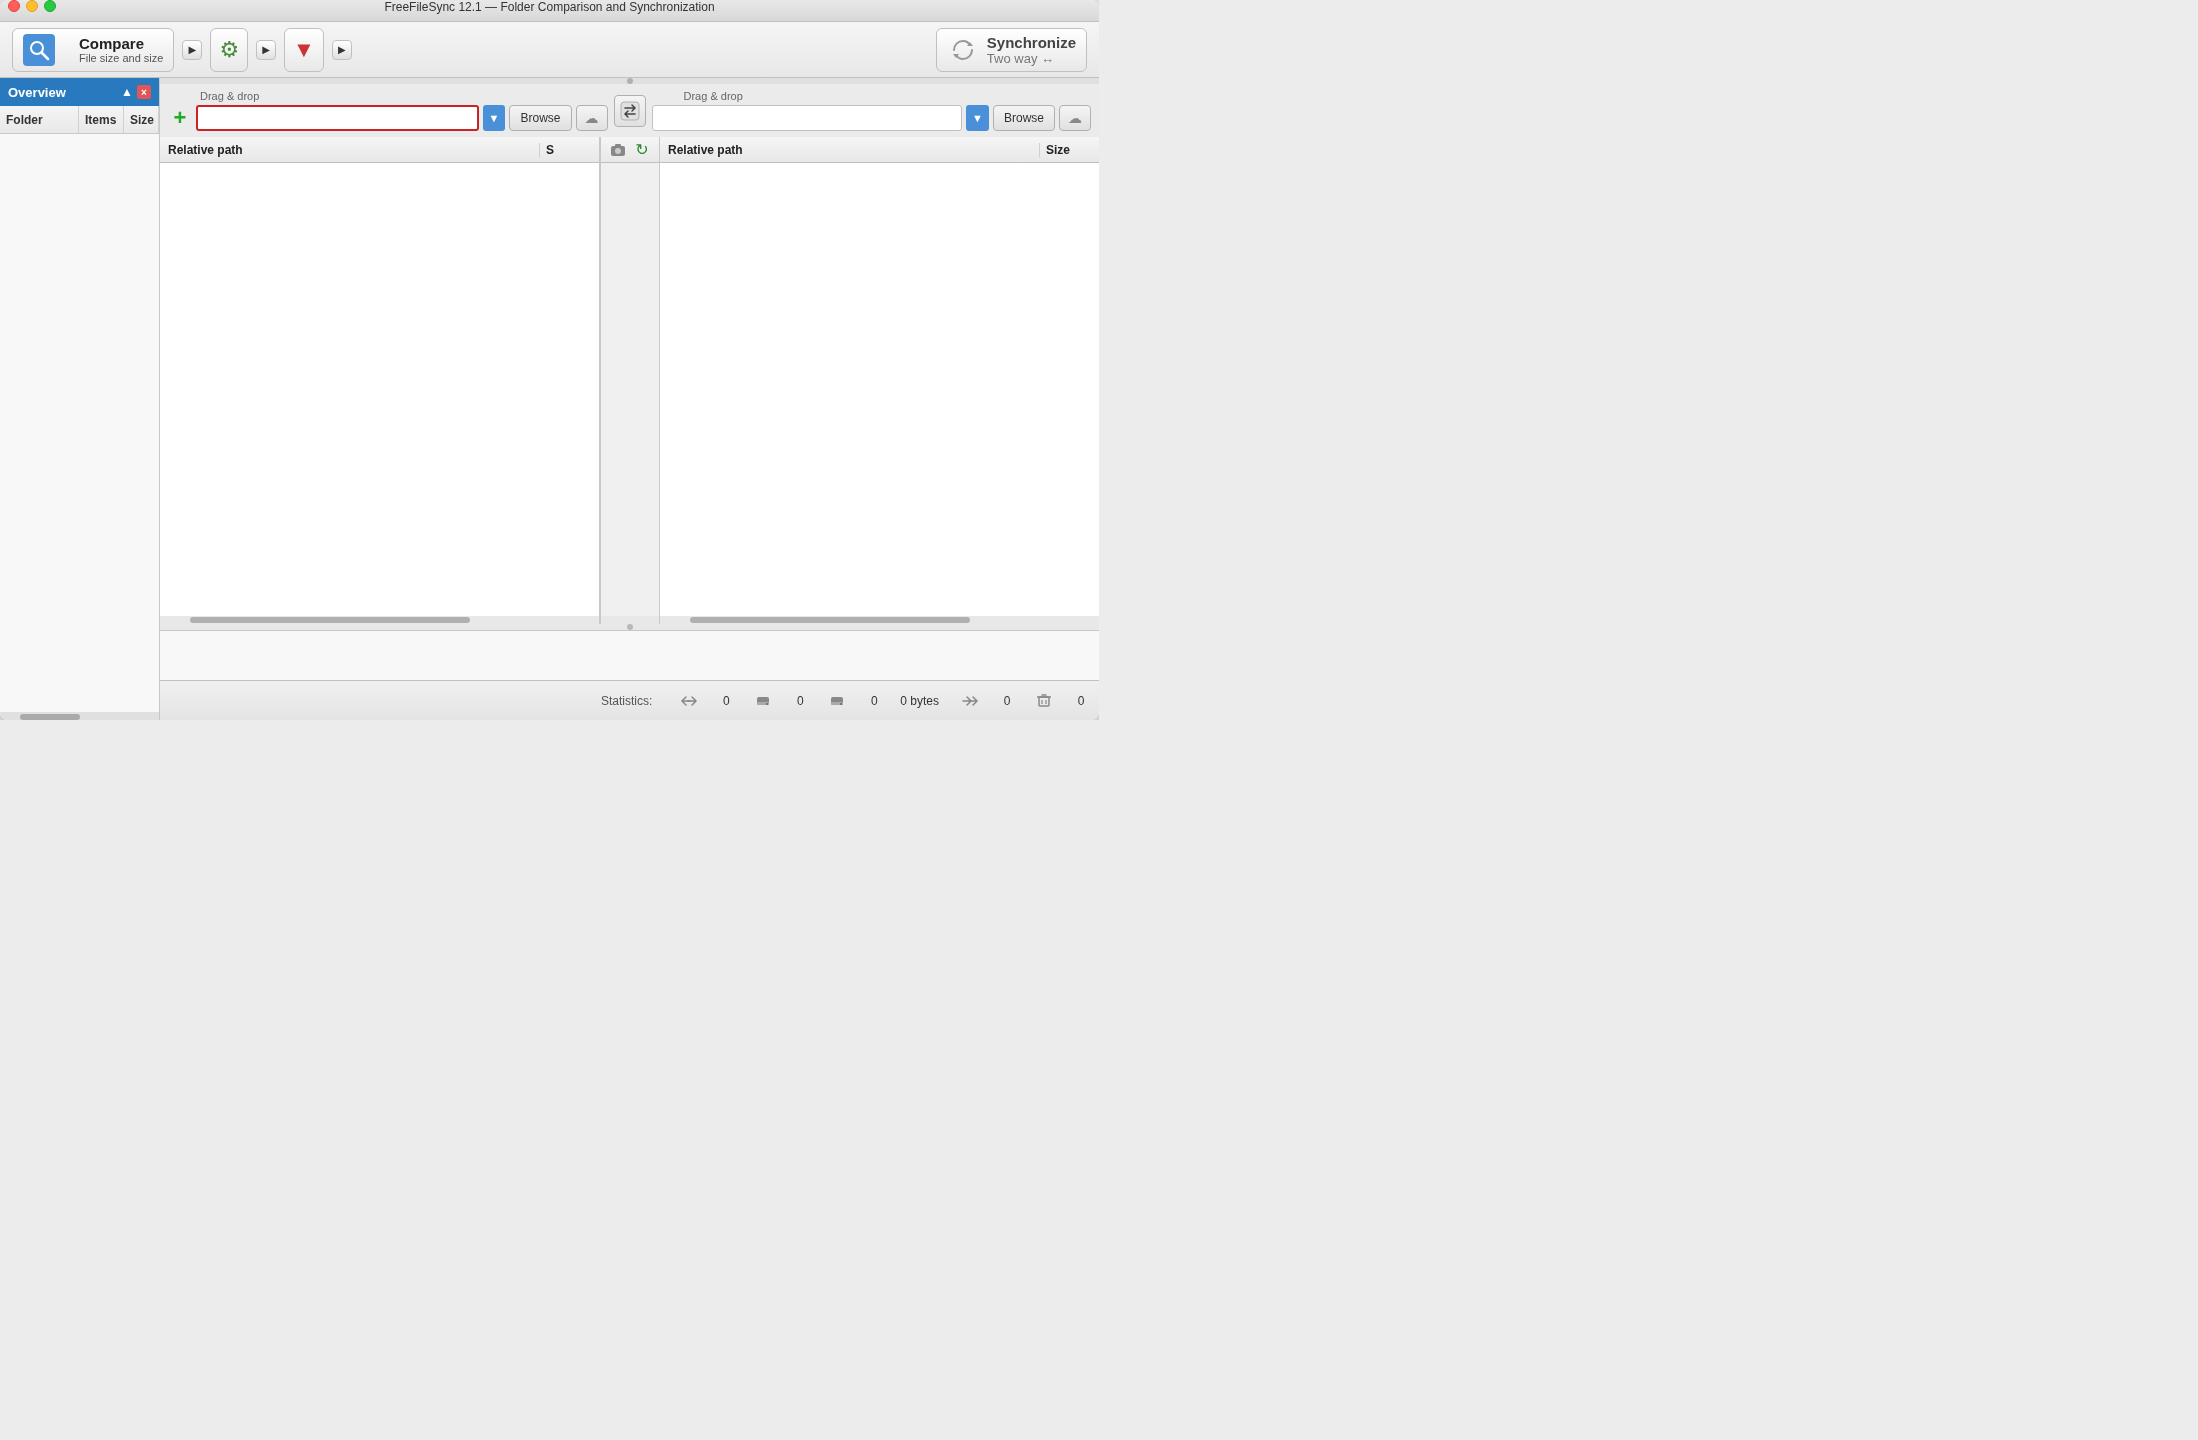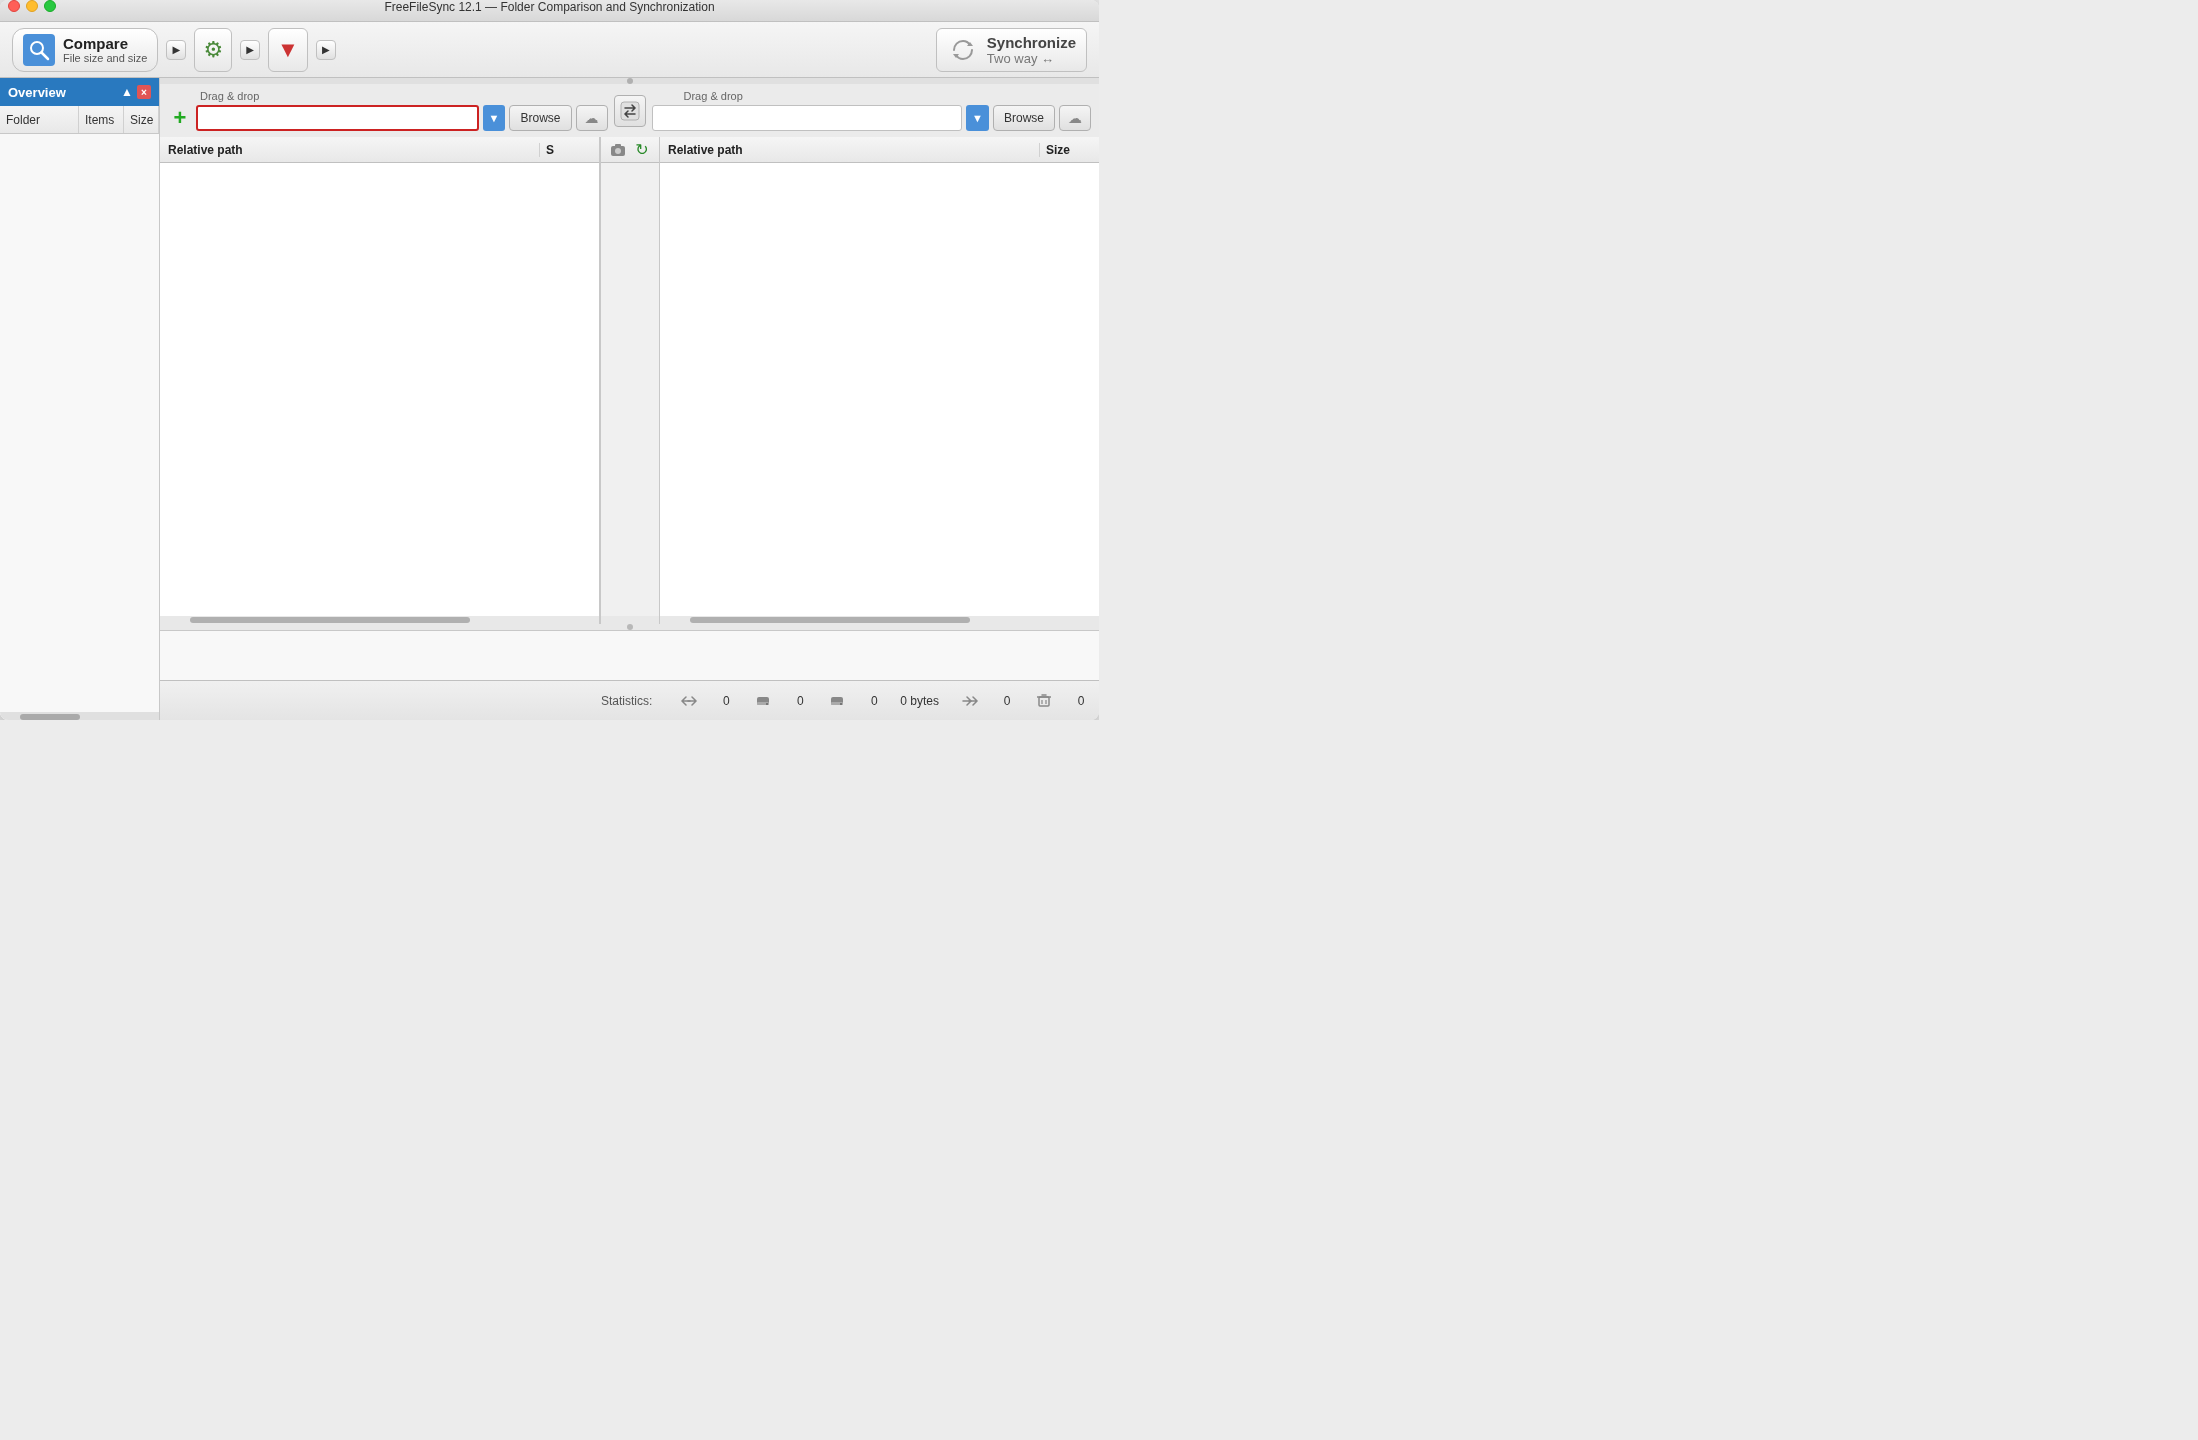--- a/index.html
+++ b/index.html
@@ -70,25 +70,25 @@
       padding: 4px 8px;
       background: linear-gradient(to bottom, #ffffff, #e8e8e8);
       border: 1px solid #c0c0c0;
       border-radius: 6px;
       cursor: pointer;
       height: 44px;
     }
     .compare-btn {
       display: flex;
       align-items: center;
-      gap: 8px;
+      gap: 24px;
       padding: 4px 10px;
       background: linear-gradient(to bottom, #ffffff, #e8e8e8);
       border: 1px solid #c0c0c0;
-      border-radius: 12px;
+      border-radius: 6px;
       cursor: pointer;
       height: 44px;
     }
     .compare-icon {
       width: 32px;
       height: 32px;
       background: #4a90d9;
       border-radius: 4px;
       display: flex;
       align-items: center;
@@ -200,21 +200,21 @@
       border-bottom: 1px solid #c8c8c8;
       background: linear-gradient(to bottom, #f5f5f5, #e8e8e8);
       height: 28px;
       align-items: center;
       flex-shrink: 0;
     }
     .sidebar-col {
       padding: 10px 6px;
       font-size: 12px;
       color: #333;
-      font-weight: 400;
+      font-weight: 700;
       border-right: 1px solid #d0d0d0;
       height: 100%;
       display: flex;
       align-items: center;
     }
     .sidebar-col-folder { flex: 1; }
     .sidebar-col-items { width: 45px; }
     .sidebar-col-size { width: 35px; }
     .sidebar-list {
       flex: 1;

